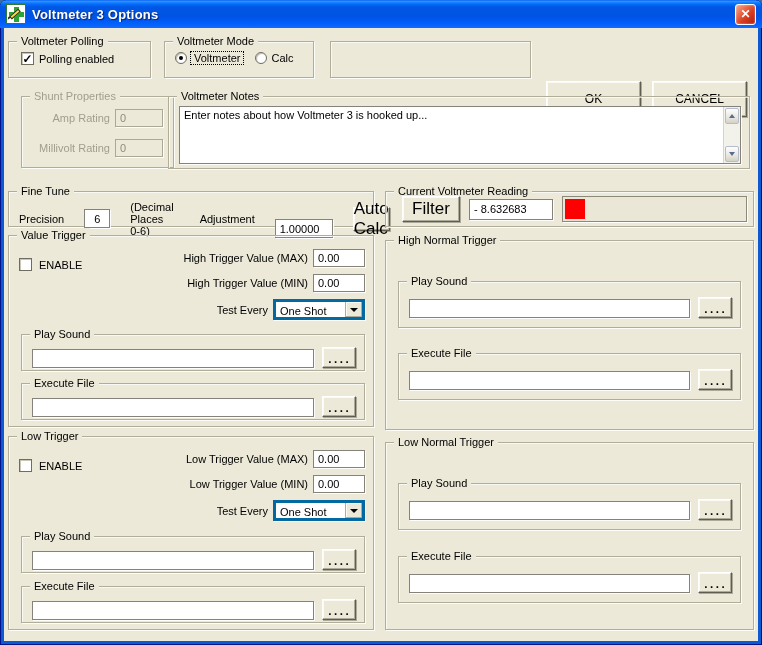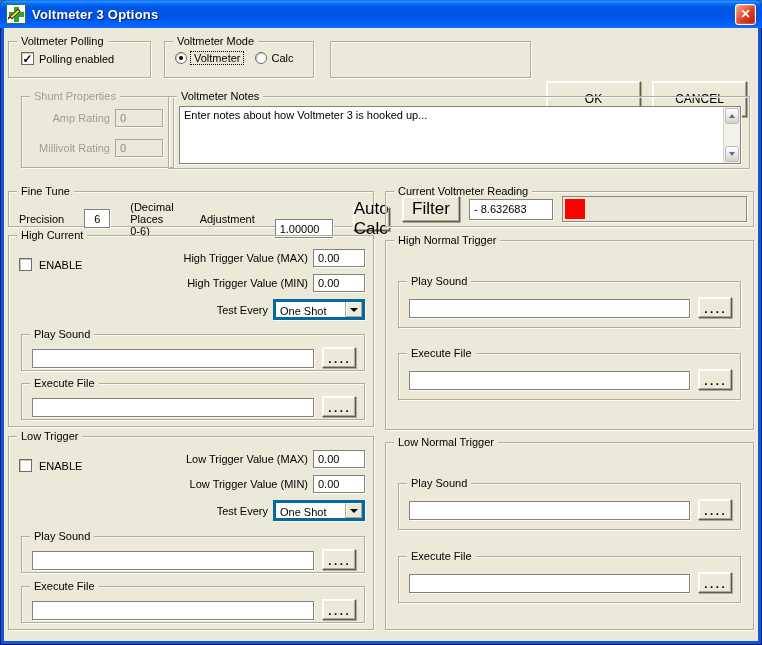--- a/index.html
+++ b/index.html
@@ -208,21 +208,21 @@
       <div class="row" style="position:absolute; left:16px; top:4px; right:6px; gap:9px;">
         <div class="btn" style="width:58px; height:26px;">Filter</div>
         <input class="tf" style="width: 84px; height: 21px;" value="- 8.632683">
         <div class="sunken row" style="flex:1 1 auto; height:26px; padding:2px; gap:0;">
           <div class="indicator" style="background:#FF0000;"></div>
         </div>
       </div>
     </div>
 
     <div class="group trigger-left" style="left:4px; top:207px; width:366px; height:192px;">
-      <div class="glabel">High Current</div>
+      <div class="glabel">Value Trigger</div>
       <div class="enable-row">
         <div class="cb"></div>
         <span>ENABLE</span>
       </div>
       <div class="trig-rows">
         <div class="row">
           <span>High Trigger Value (MAX)</span>
           <input class="tf" style="width: 52px; height: 18px;" value="0.00">
         </div>
         <div class="row">

